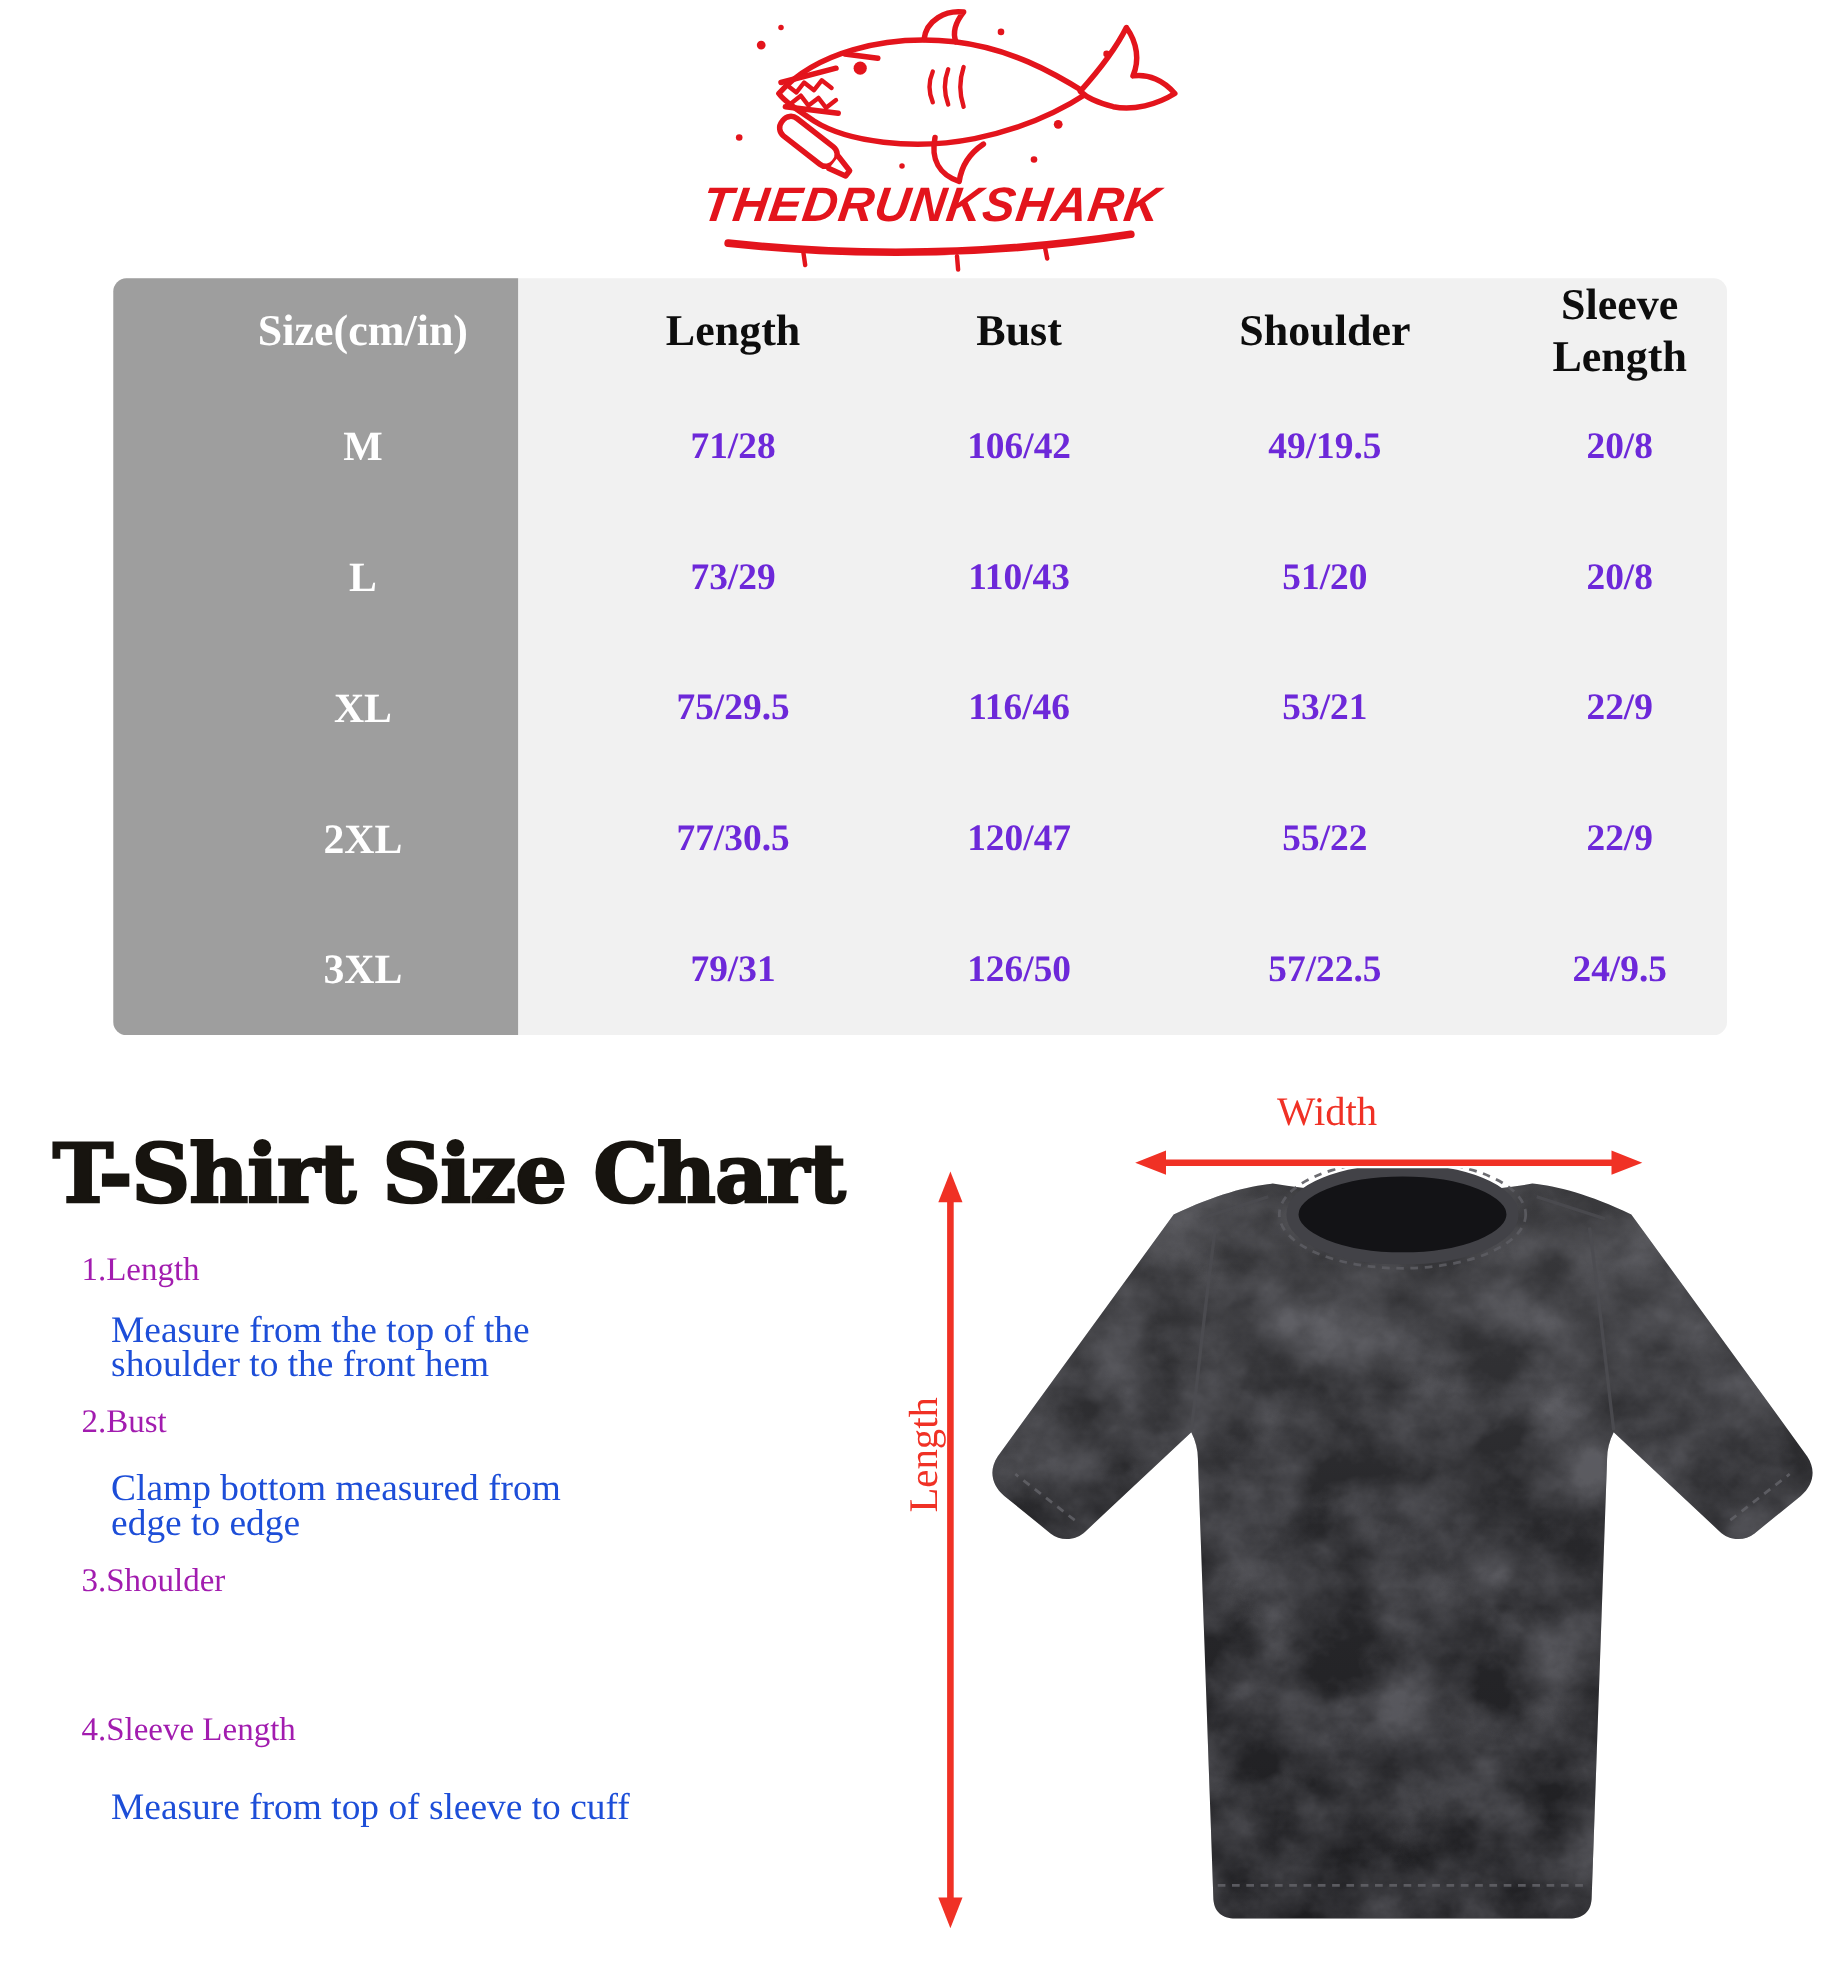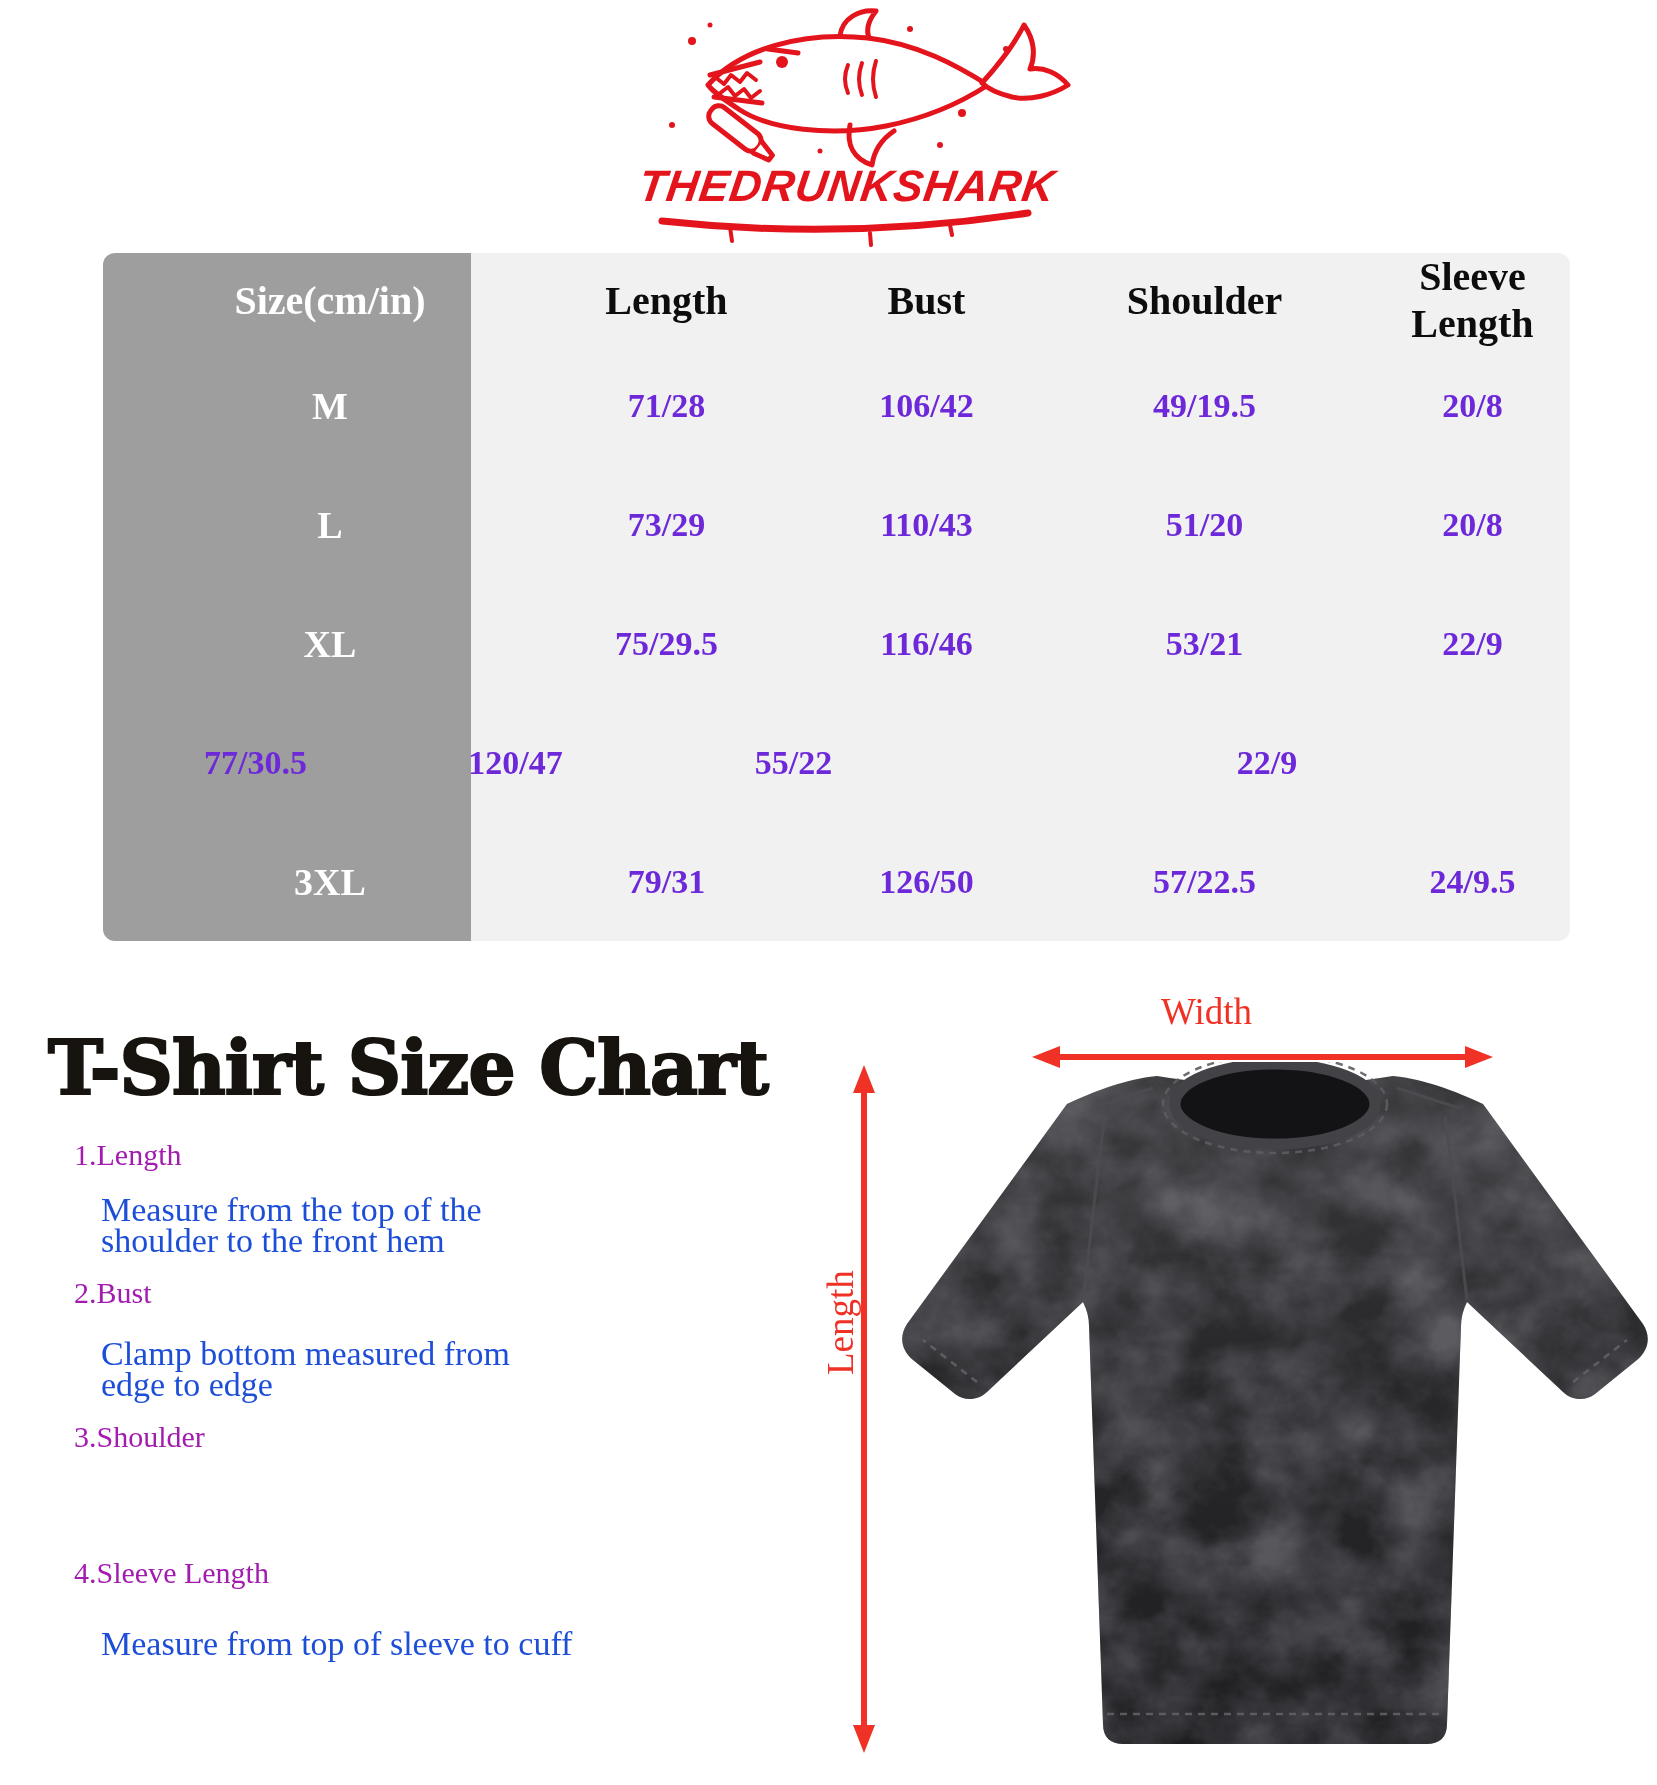--- a/index.html
+++ b/index.html
@@ -130,20 +130,21 @@
 
     <div class="trow">
       <div class="cell c-size size-label">XL</div>
       <div class="cell c-1 val">75/29.5</div>
       <div class="cell c-2 val">116/46</div>
       <div class="cell c-3 val">53/21</div>
       <div class="cell c-4 val">22/9</div>
     </div>
 
     <div class="trow">
+      <div class="cell c-size size-label">2XL</div>
       <div class="cell c-1 val">77/30.5</div>
       <div class="cell c-2 val">120/47</div>
       <div class="cell c-3 val">55/22</div>
       <div class="cell c-4 val">22/9</div>
     </div>
 
     <div class="trow">
       <div class="cell c-size size-label">3XL</div>
       <div class="cell c-1 val">79/31</div>
       <div class="cell c-2 val">126/50</div>

